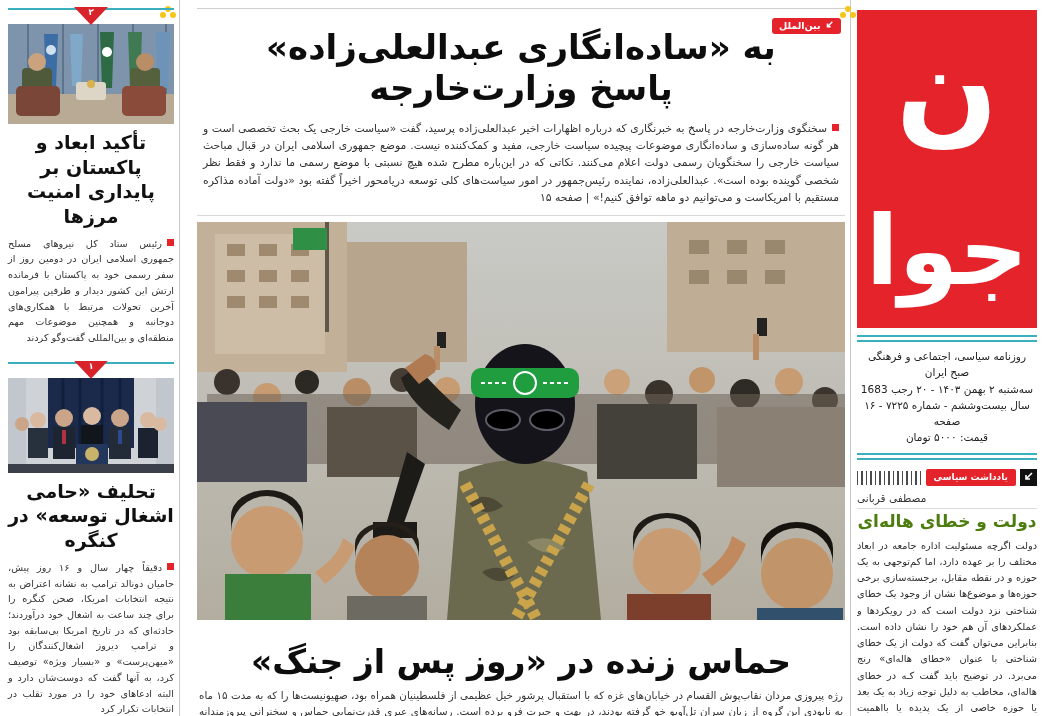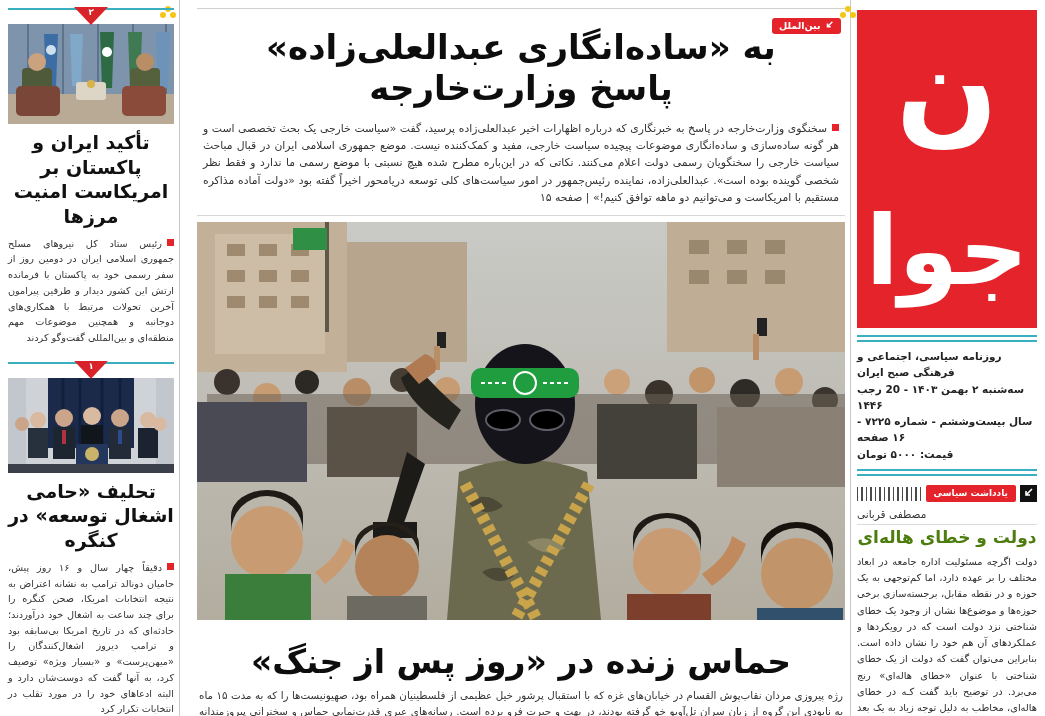--- a/index.html
+++ b/index.html
@@ -8,21 +8,21 @@
   .page { position:relative; width:1045px; height:716px; background:#ffffff; direction:rtl; overflow:hidden; margin:0 auto; }
 
   .vline { position:absolute; top:0; width:1px; height:716px; background:#c9c9c9; }
   .vline.v1 { left:179px; }
   .vline.v2 { left:850px; }
 
   
   .col-right { position:absolute; right:8px; top:0; width:180px; height:716px; }
   .logo-box { margin-top:10px; width:180px; height:318px; background:#e4232b; display:flex; align-items:center; justify-content:center; }
   .dbl-rule { border-top:2px solid #3aafc0; border-bottom:2px solid #3aafc0; height:7px; margin:7px 0 6px; }
-  .paper-info { text-align:left; font-size:10.5px; font-weight:bold; color:#222; line-height:1.55; }
+  .paper-info { text-align:center; font-size:10.5px; font-weight:normal; color:#222; line-height:1.55; }
   .note-head { display:flex; align-items:center; gap:4px; margin-top:9px; height:18px; }
   .corner-box { width:17px; height:17px; background:#111; display:flex; align-items:center; justify-content:center; flex:0 0 auto; }
   .note-badge { background:#e4232b; color:#fff; font-size:9px; font-weight:bold; padding:3px 8px 4px; border-radius:2px; white-space:nowrap; flex:0 0 auto; }
   .barcode { flex:1 1 auto; height:14px; background:repeating-linear-gradient(90deg,#2a2a2a 0 1.5px,transparent 1.5px 4.5px); opacity:.85; }
   .note-author { text-align:left; font-size:10.5px; font-weight:normal; color:#333; padding:5px 0 4px; border-bottom:1px solid #dcdcdc; margin-bottom:0; }
   .note-title { text-align:center; font-size:17px; font-weight:800; color:#4d7c0f; margin:2px 0 7px; }
   .note-body { font-size:9.8px; color:#2c2c2c; text-align:justify; line-height:1.66; height:238px; overflow:hidden; }
 
   
   .col-main { position:absolute; right:200px; top:0; width:648px; }
@@ -76,21 +76,21 @@
     <div class="logo-box">
       <svg width="176" height="314" viewBox="0 0 176 314">
         <text x="88" y="118" text-anchor="middle" font-size="120" font-weight="bold" fill="#ffffff" font-family="DejaVu Sans, sans-serif">ن</text>
         <text x="88" y="272" text-anchor="middle" font-size="96" font-weight="bold" fill="#ffffff" font-family="DejaVu Sans, sans-serif">جوا</text>
       </svg>
     </div>
 
     <div class="dbl-rule"></div>
     <div class="paper-info">
       <div>روزنامه سیاسی، اجتماعی و فرهنگی صبح ایران</div>
-      <div>سه‌شنبه ۲ بهمن ۱۴۰۳ - 20 رجب ۱۴۴۶</div>
+      <div>سه‌شنبه ۲ بهمن ۱۴۰۳ - ۲۰ رجب 1683</div>
       <div>سال بیست‌وششم - شماره ۷۲۲۵ - ۱۶ صفحه</div>
       <div>قیمت: ۵۰۰۰ تومان</div>
     </div>
     <div class="dbl-rule"></div>
 
     <div class="note-head">
       <span class="corner-box">
         <svg width="11" height="11" viewBox="0 0 11 11">
             <path d="M9 1 L3 7 M3 3 L3 7 L7 7" stroke="#fff" stroke-width="1.6" fill="none"></path>
           </svg>
@@ -258,21 +258,21 @@
           <rect x="14" y="44" width="30" height="34" rx="4" fill="#4e5a3a"></rect>
           <circle cx="29" cy="38" r="9" fill="#caa27e"></circle>
           <rect x="8" y="62" width="44" height="30" rx="5" fill="#7a4637"></rect>
         </g>
       <g>
           <rect x="122" y="44" width="30" height="34" rx="4" fill="#55603d"></rect>
           <circle cx="137" cy="38" r="9" fill="#b98e66"></circle>
           <rect x="114" y="62" width="44" height="30" rx="5" fill="#8a4b3a"></rect>
         </g>
     </svg>
-    <div class="side-h">تأکید ایران و پاکستان بر امریکاست امنیت مرزها</div>
+    <div class="side-h">تأکید ابعاد و پاکستان بر پایداری امنیت مرزها</div>
     <p class="side-p"><span class="bullet"></span><span>رئیس ستاد کل نیروهای مسلح جمهوری اسلامی ایران در دومین روز از سفر رسمی خود به پاکستان با فرمانده ارتش این کشور دیدار و طرفین پیرامون آخرین تحولات مرتبط با همکاری‌های دوجانبه و همچنین موضوعات مهم منطقه‌ای و بین‌المللی گفت‌وگو کردند</span></p>
 
     <div class="divider" style="margin-top:8px;">
       <div class="dline"></div>
       <div class="tri">۱</div>
     </div>
 
     <svg class="side-photo" viewBox="0 0 166 95">
       <rect width="166" height="95" fill="#cfd3d8"></rect>
       <rect x="40" y="0" width="86" height="70" fill="#1b2a4a"></rect>

